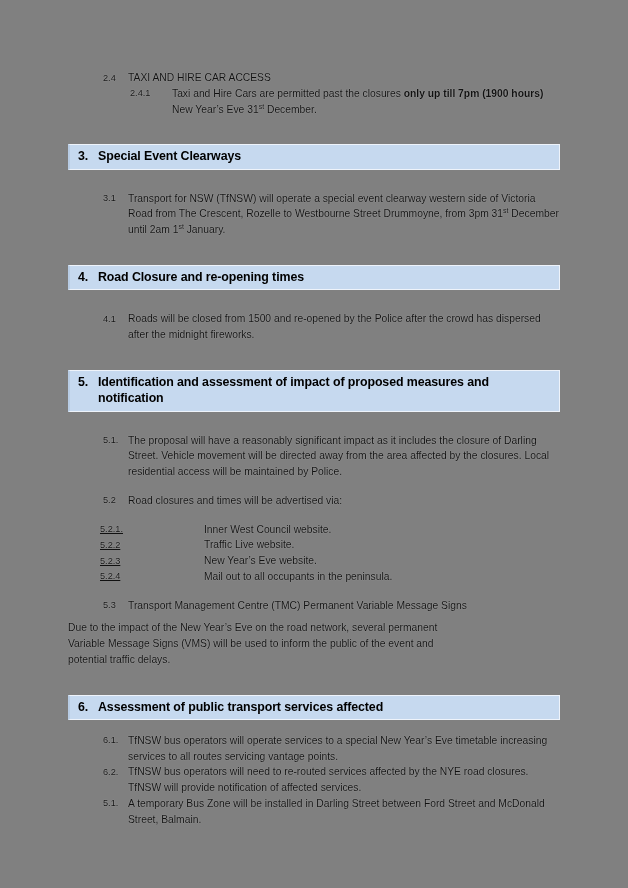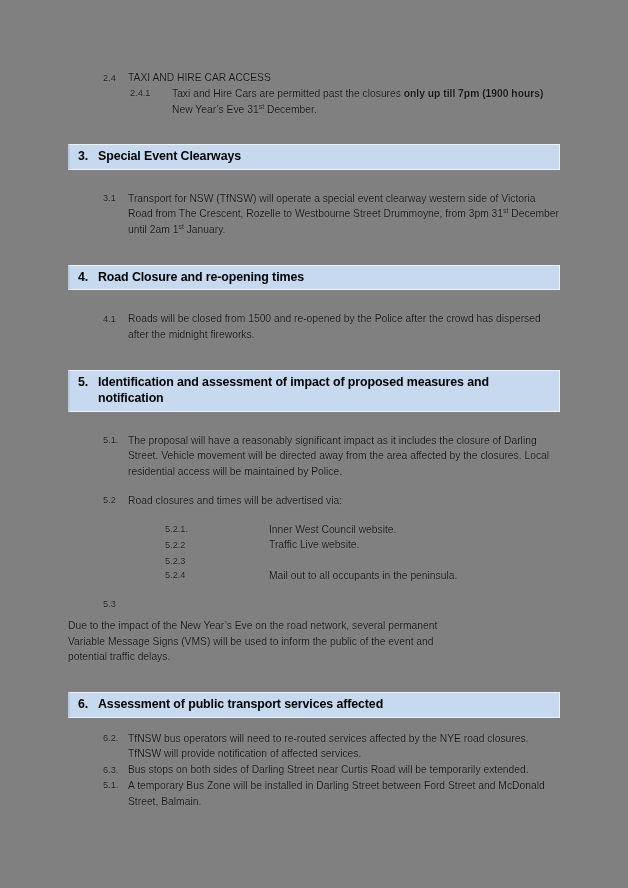--- a/index.html
+++ b/index.html
@@ -84,22 +84,23 @@
   .clause.lvl2 .c-num {
     margin-left: 62px;
     width: 42px;
   }
   .clause.lvl2 .c-body {
     width: 389px;
   }
 
   
   .clause.lvl3 .c-num {
-    margin-left: 97px;
+    margin-left: 32px;
     width: 60px;
+    text-decoration: underline;
   }
   .clause.lvl3 .c-body {
     width: 371px;
     margin-left: 44px;
   }
 
   
   .para-indent {
     color: #111111;
     font-size: 10.3px;
@@ -190,52 +191,54 @@
     <div class="clause lvl3">
       <span class="c-num">5.2.1.</span>
       <span class="c-body">Inner West Council website.</span>
     </div>
     <div class="clause lvl3">
       <span class="c-num">5.2.2</span>
       <span class="c-body">Traffic Live website.</span>
     </div>
     <div class="clause lvl3">
       <span class="c-num">5.2.3</span>
+      <span class="c-body">New Year’s Eve website.</span>
     </div>
     <div class="clause lvl3">
       <span class="c-num">5.2.4</span>
       <span class="c-body">Mail out to all occupants in the peninsula.</span>
     </div>
 
     <div class="spacer-md"></div>
 
     <div class="clause">
       <span class="c-num">5.3</span>
+      <span class="c-body">Transport Management Centre (TMC) Permanent Variable Message Signs</span>
     </div>
 
     <div class="spacer-sm"></div>
 
     <div class="para-indent">Due to the impact of the New Year’s Eve on the road network, several permanent Variable Message Signs (VMS) will be used to inform the public of the event and potential traffic delays.</div>
 
     <div class="spacer-xl"></div>
 
     <div class="section-heading">
       <span class="sh-num">6.</span>
       <span class="sh-text">Assessment of public transport services affected</span>
     </div>
 
     <div class="spacer-md"></div>
 
     <div class="clause">
+      <span class="c-num">6.1.</span>
+      <span class="c-body">TfNSW bus operators will operate services to a special New Year’s Eve timetable increasing services to all routes servicing vantage points.</span>
+    </div>
+    <div class="clause">
       <span class="c-num">6.2.</span>
       <span class="c-body">TfNSW bus operators will need to re-routed services affected by the NYE road closures. TfNSW will provide notification of affected services.</span>
     </div>
     <div class="clause">
-      <span class="c-num">6.3.</span>
-      <span class="c-body">Bus stops on both sides of Darling Street near Curtis Road will be temporarily extended.</span>
-    </div>
-    <div class="clause">
       <span class="c-num">5.1.</span>
       <span class="c-body">A temporary Bus Zone will be installed in Darling Street between Ford Street and McDonald Street, Balmain.</span>
     </div>
 
   </div>
 </div>
 
 </body></html>

